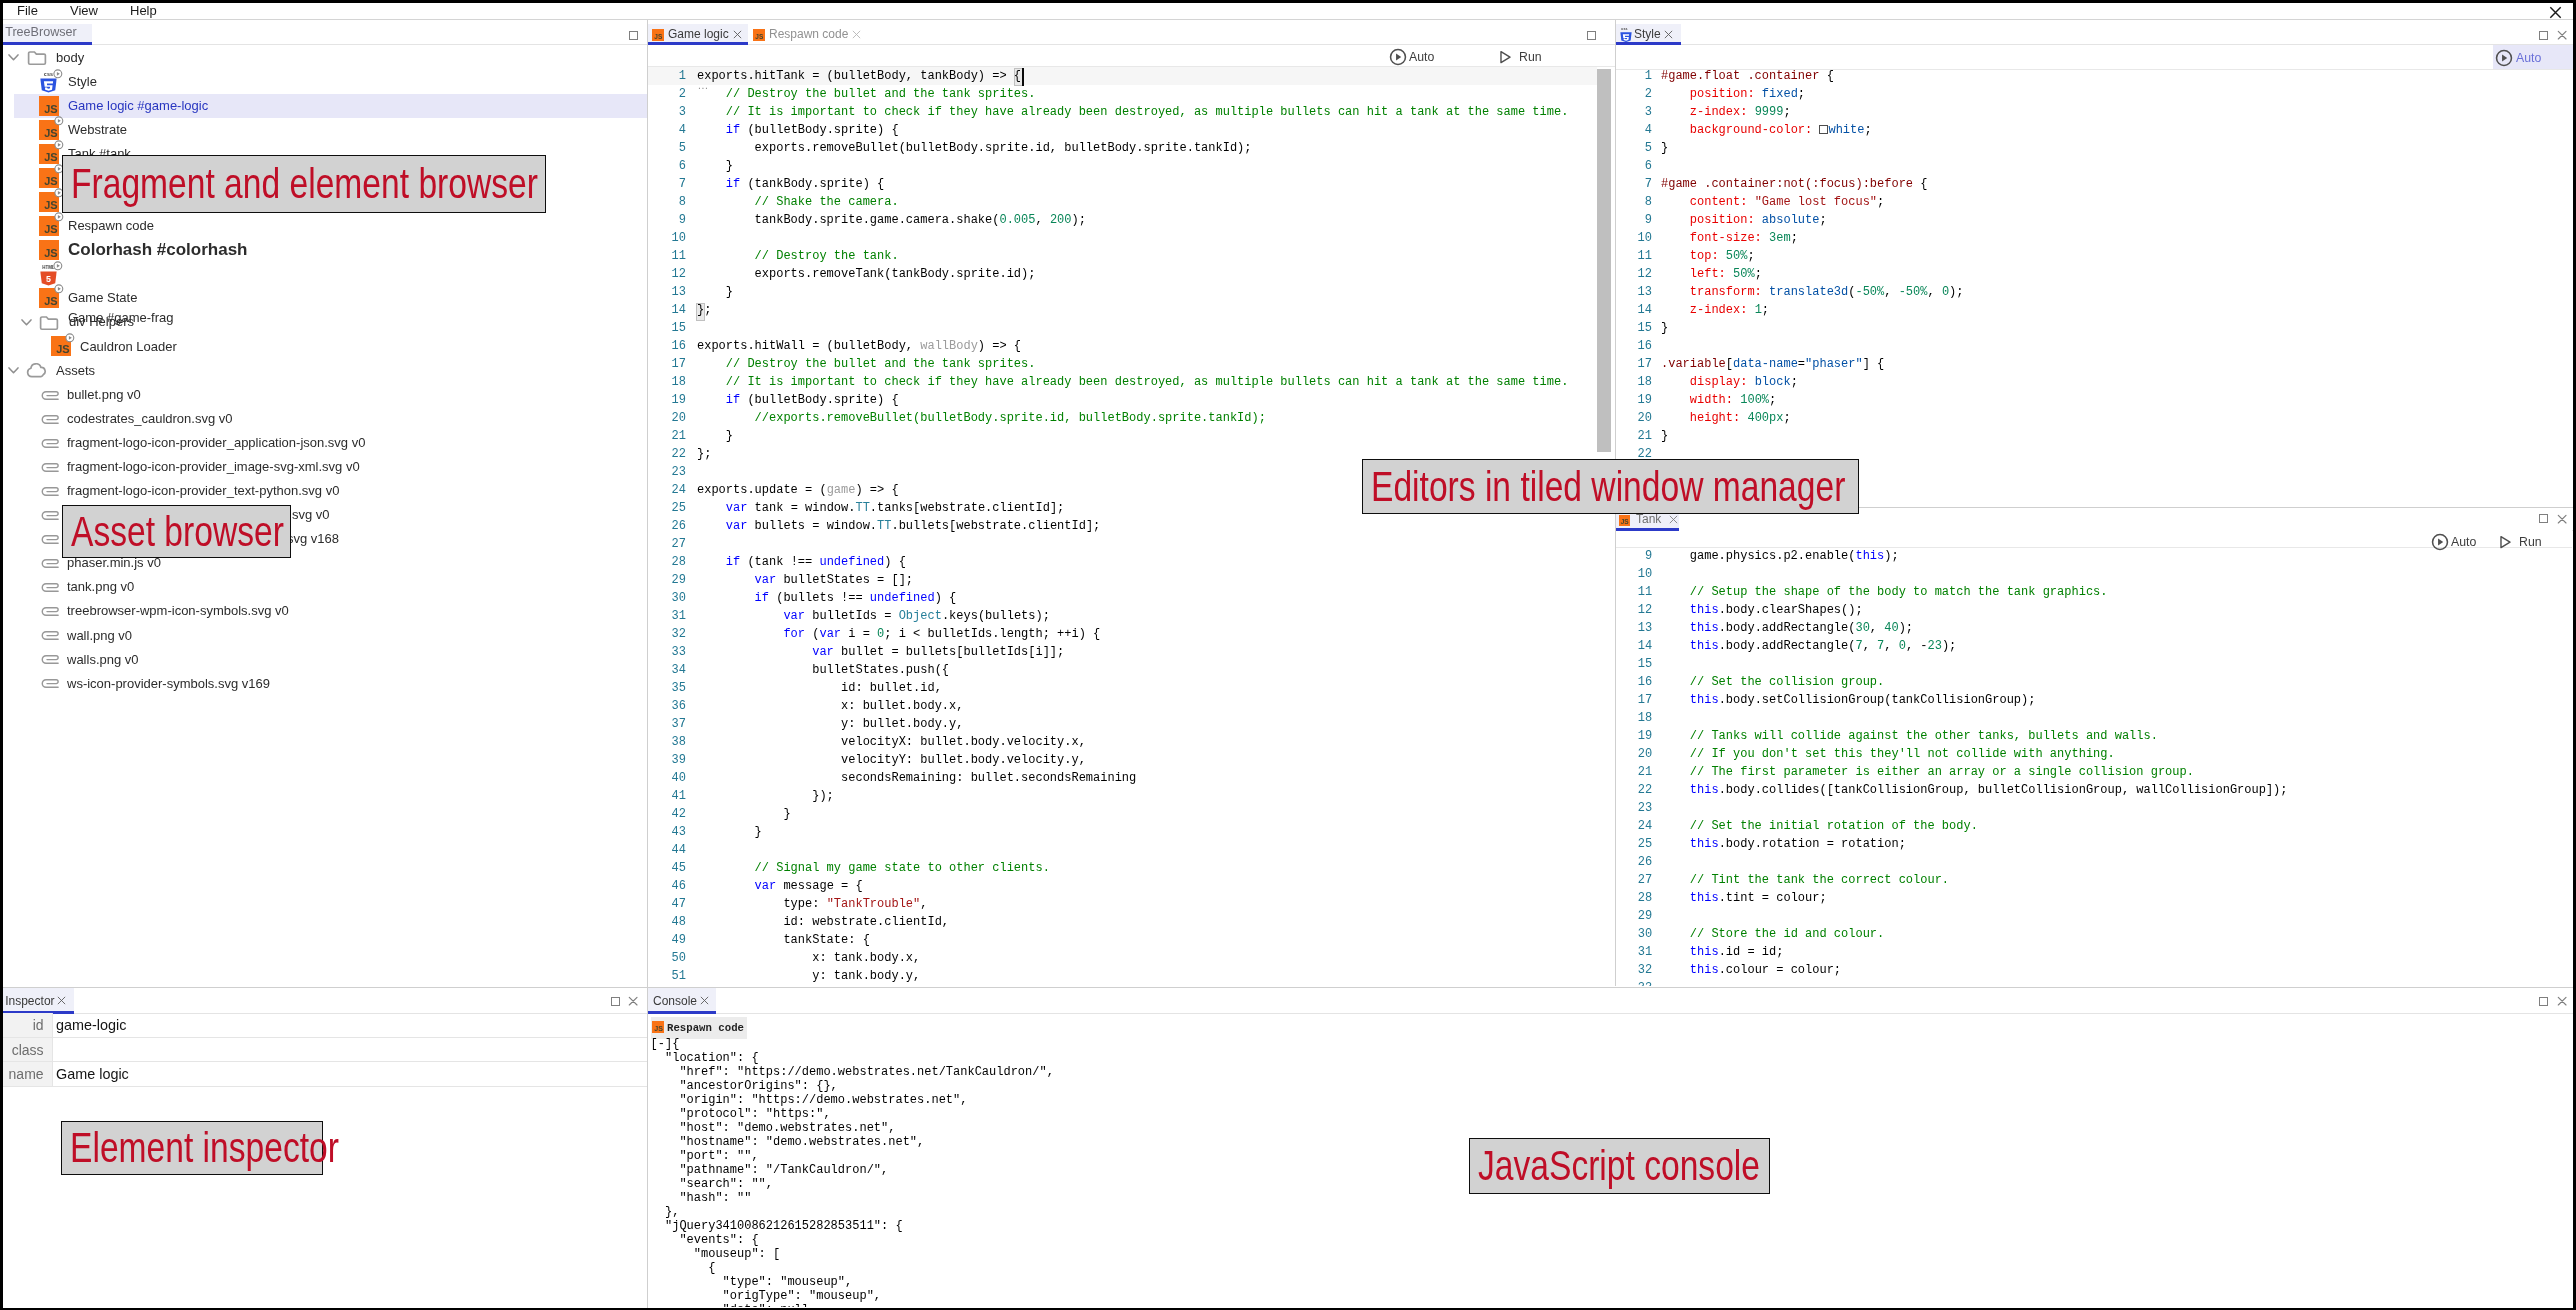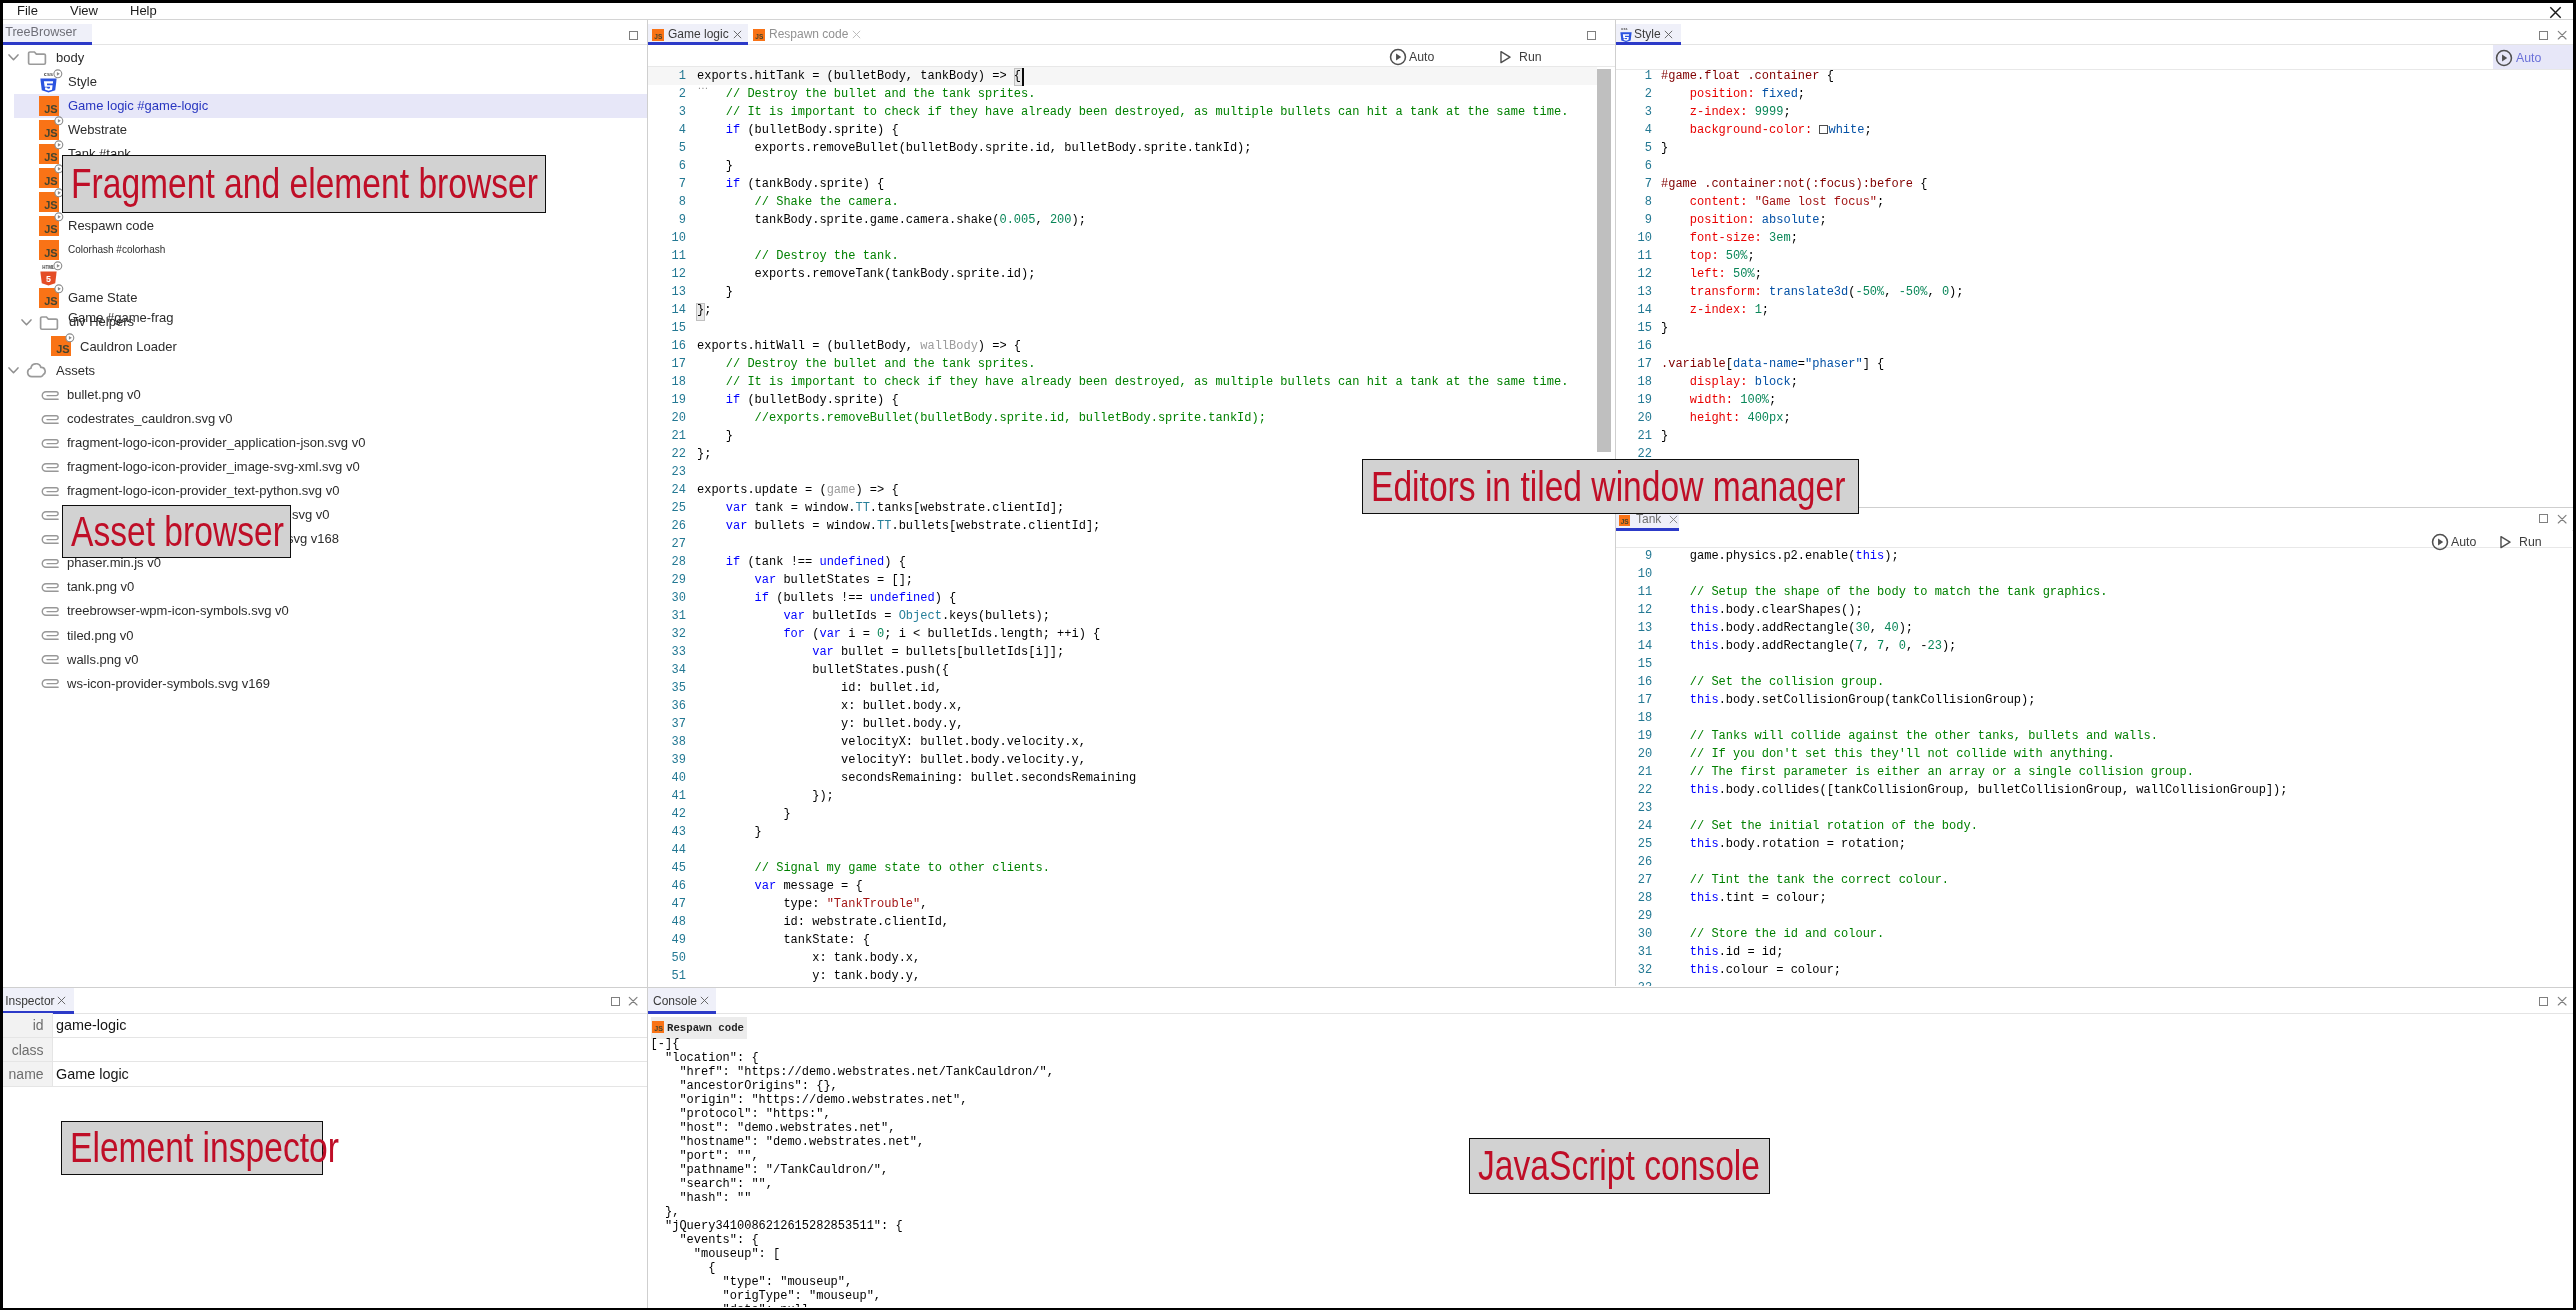--- a/index.html
+++ b/index.html
@@ -350,21 +350,21 @@
     <path d="M6 4.6 L10.6 7.5 L6 10.4 Z" fill="#8a8a8a"></path>
   </svg>
 <div class="a tx" style="left:68px;top:189px;font-size:13px;color:#2c2c2c;font-weight:400;"></div>
 <div class="a jsq" style="left:39px;top:216px;width:20px;height:20px;font-size:11px">JS</div>
 <svg class="a" style="left:54px;top:212px" width="9.7" height="9.7" viewBox="0 0 15 15">
     <circle cx="7.5" cy="7.5" r="6.1" fill="#fff" stroke="#8a8a8a" stroke-width="1.7"></circle>
     <path d="M6 4.6 L10.6 7.5 L6 10.4 Z" fill="#8a8a8a"></path>
   </svg>
 <div class="a tx" style="left:68px;top:213px;font-size:13px;color:#2c2c2c;font-weight:400;">Respawn code</div>
 <div class="a jsq" style="left:39px;top:240px;width:20px;height:20px;font-size:11px">JS</div>
-<div class="a tx" style="left:68px;top:237px;font-size:10px;color:#2c2c2c;font-weight:400;">Colorhash #colorhash</div>
+<div class="a tx" style="left:68px;top:237px;font-size:17px;color:#2c2c2c;font-weight:700;">Colorhash #colorhash</div>
 <div class="a" style="left:39px;top:266px;width:19px;text-align:center;font-size:4.5px;font-weight:700;color:#3c3c3c;line-height:4.5px">HTML</div>
 <svg class="a" style="left:40px;top:271px" width="17" height="15" viewBox="0 0 24 21">
     <path d="M0.5 0.5 h23 l-2 16.6 L12 20.5 L2.5 17.1 Z" fill="#e44d26"></path>
     <text x="12" y="15.5" font-size="12.5" font-weight="bold" fill="#fff" text-anchor="middle" font-family="Liberation Sans,sans-serif">5</text>
   </svg>
 <svg class="a" style="left:53px;top:261px" width="9.7" height="9.7" viewBox="0 0 15 15">
     <circle cx="7.5" cy="7.5" r="6.1" fill="#fff" stroke="#8a8a8a" stroke-width="1.7"></circle>
     <path d="M6 4.6 L10.6 7.5 L6 10.4 Z" fill="#8a8a8a"></path>
   </svg>
 <div class="a tx" style="left:68px;top:261px;font-size:13px;color:#2c2c2c;font-weight:400;margin-top:44px;">Game #game-frag</div>
@@ -430,21 +430,21 @@
     <path d="M28 15.8 H9.3 a5.8 5.8 0 0 1 0 -11.6 H25 a3 3 0 0 1 0 6 H10.8" fill="none" stroke="#989898" stroke-width="2.2" stroke-linecap="round"></path>
   </svg>
 <div class="a tx" style="left:67px;top:574px;font-size:13px;color:#2c2c2c;font-weight:400;">tank.png v0</div>
 <svg class="a" style="left:40px;top:605px" width="22" height="12.3" viewBox="0 0 34 19">
     <path d="M28 15.8 H9.3 a5.8 5.8 0 0 1 0 -11.6 H25 a3 3 0 0 1 0 6 H10.8" fill="none" stroke="#989898" stroke-width="2.2" stroke-linecap="round"></path>
   </svg>
 <div class="a tx" style="left:67px;top:598px;font-size:13px;color:#2c2c2c;font-weight:400;">treebrowser-wpm-icon-symbols.svg v0</div>
 <svg class="a" style="left:40px;top:629px" width="22" height="12.3" viewBox="0 0 34 19">
     <path d="M28 15.8 H9.3 a5.8 5.8 0 0 1 0 -11.6 H25 a3 3 0 0 1 0 6 H10.8" fill="none" stroke="#989898" stroke-width="2.2" stroke-linecap="round"></path>
   </svg>
-<div class="a tx" style="left:67px;top:623px;font-size:13px;color:#2c2c2c;font-weight:400;">tiled.png v0</div>
+<div class="a tx" style="left:67px;top:623px;font-size:13px;color:#2c2c2c;font-weight:400;">wall.png v0</div>
 <svg class="a" style="left:40px;top:653px" width="22" height="12.3" viewBox="0 0 34 19">
     <path d="M28 15.8 H9.3 a5.8 5.8 0 0 1 0 -11.6 H25 a3 3 0 0 1 0 6 H10.8" fill="none" stroke="#989898" stroke-width="2.2" stroke-linecap="round"></path>
   </svg>
 <div class="a tx" style="left:67px;top:647px;font-size:13px;color:#2c2c2c;font-weight:400;">walls.png v0</div>
 <svg class="a" style="left:40px;top:677px" width="22" height="12.3" viewBox="0 0 34 19">
     <path d="M28 15.8 H9.3 a5.8 5.8 0 0 1 0 -11.6 H25 a3 3 0 0 1 0 6 H10.8" fill="none" stroke="#989898" stroke-width="2.2" stroke-linecap="round"></path>
   </svg>
 <div class="a tx" style="left:67px;top:671px;font-size:13px;color:#2c2c2c;font-weight:400;">ws-icon-provider-symbols.svg v169</div>
 <div class="a tx" style="left:292px;top:502px;font-size:13px;color:#2c2c2c;font-weight:400;">svg v0</div>
 <div class="a tx" style="left:287px;top:526px;font-size:13px;color:#2c2c2c;font-weight:400;">svg v168</div>

